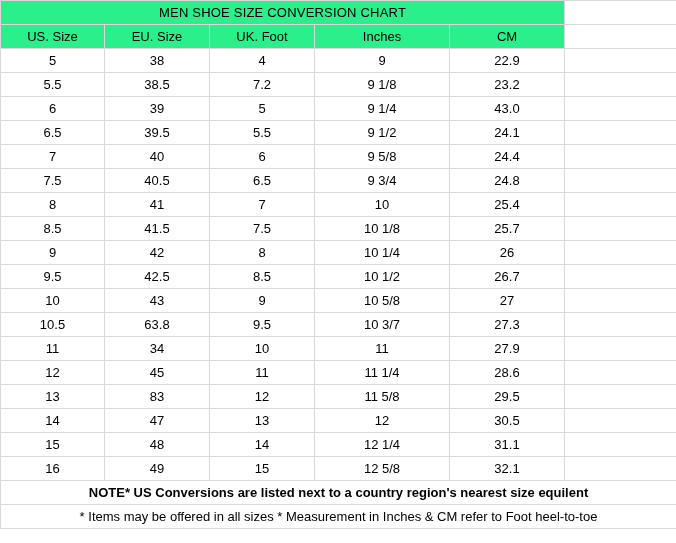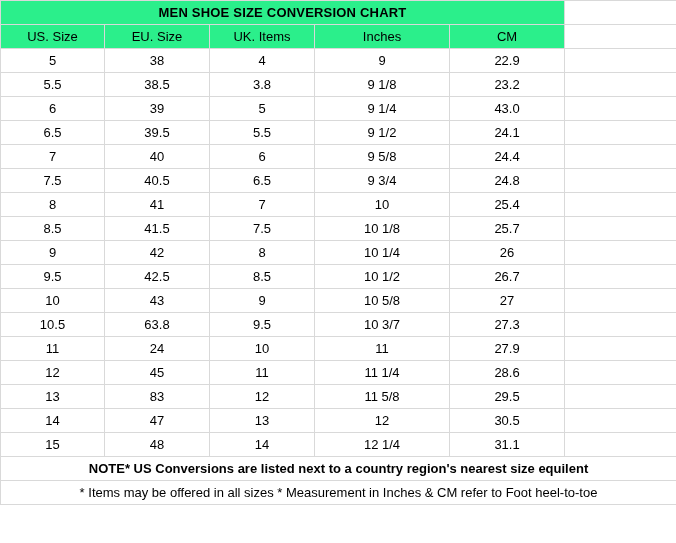--- a/index.html
+++ b/index.html
@@ -39,21 +39,21 @@
   col.c0 { width: 104px; }
   col.c1 { width: 105px; }
   col.c2 { width: 105px; }
   col.c3 { width: 135px; }
   col.c4 { width: 115px; }
   col.c5 { width: 112px; }
 
   .title-cell {
     background: #2bef8b;
     color: #ffffff;
-    font-weight: bold;
+    font-weight: normal;
     font-size: 15px;
     letter-spacing: 0.2px;
     height: 27px;
   }
   .header-cell {
     background: #2bef8b;
     color: #000000;
     font-weight: normal;
     font-size: 13.5px;
     height: 25px;
@@ -90,37 +90,37 @@
         <col class="c5">
     </colgroup>
     <tbody id="table-body">
         <tr>
           <td class="title-cell" colspan="5">MEN SHOE SIZE CONVERSION CHART</td>
           <td class="blank-cell"></td>
         </tr>
         <tr>
           <td class="header-cell">US. Size</td>
           <td class="header-cell">EU. Size</td>
-          <td class="header-cell">UK. Items</td>
+          <td class="header-cell">UK. Foot</td>
           <td class="header-cell">Inches</td>
           <td class="header-cell">CM</td>
           <td class="blank-cell"></td>
         </tr>
         <tr>
           <td class="data-cell">5</td>
           <td class="data-cell">38</td>
           <td class="data-cell">4</td>
           <td class="data-cell">9</td>
           <td class="data-cell">22.9</td>
           <td class="blank-cell"></td>
         </tr>
         <tr>
           <td class="data-cell">5.5</td>
           <td class="data-cell">38.5</td>
-          <td class="data-cell">3.8</td>
+          <td class="data-cell">7.2</td>
           <td class="data-cell">9 1/8</td>
           <td class="data-cell">23.2</td>
           <td class="blank-cell"></td>
         </tr>
         <tr>
           <td class="data-cell">6</td>
           <td class="data-cell">39</td>
           <td class="data-cell">5</td>
           <td class="data-cell">9 1/4</td>
           <td class="data-cell">43.0</td>
@@ -193,21 +193,21 @@
         <tr>
           <td class="data-cell">10.5</td>
           <td class="data-cell">63.8</td>
           <td class="data-cell">9.5</td>
           <td class="data-cell">10 3/7</td>
           <td class="data-cell">27.3</td>
           <td class="blank-cell"></td>
         </tr>
         <tr>
           <td class="data-cell">11</td>
-          <td class="data-cell">24</td>
+          <td class="data-cell">34</td>
           <td class="data-cell">10</td>
           <td class="data-cell">11</td>
           <td class="data-cell">27.9</td>
           <td class="blank-cell"></td>
         </tr>
         <tr>
           <td class="data-cell">12</td>
           <td class="data-cell">45</td>
           <td class="data-cell">11</td>
           <td class="data-cell">11 1/4</td>
@@ -232,20 +232,28 @@
         </tr>
         <tr>
           <td class="data-cell">15</td>
           <td class="data-cell">48</td>
           <td class="data-cell">14</td>
           <td class="data-cell">12 1/4</td>
           <td class="data-cell">31.1</td>
           <td class="blank-cell"></td>
         </tr>
         <tr>
+          <td class="data-cell">16</td>
+          <td class="data-cell">49</td>
+          <td class="data-cell">15</td>
+          <td class="data-cell">12 5/8</td>
+          <td class="data-cell">32.1</td>
+          <td class="blank-cell"></td>
+        </tr>
+        <tr>
           <td class="note-cell bold" colspan="6">NOTE* US Conversions are listed next to a country region's nearest size equilent</td>
         </tr>
         <tr>
           <td class="note-cell" colspan="6">* Items may be offered in all sizes * Measurement in Inches &amp; CM refer to Foot heel-to-toe</td>
         </tr>
       </tbody>
   </table>
 </div>
 
 </body></html>

